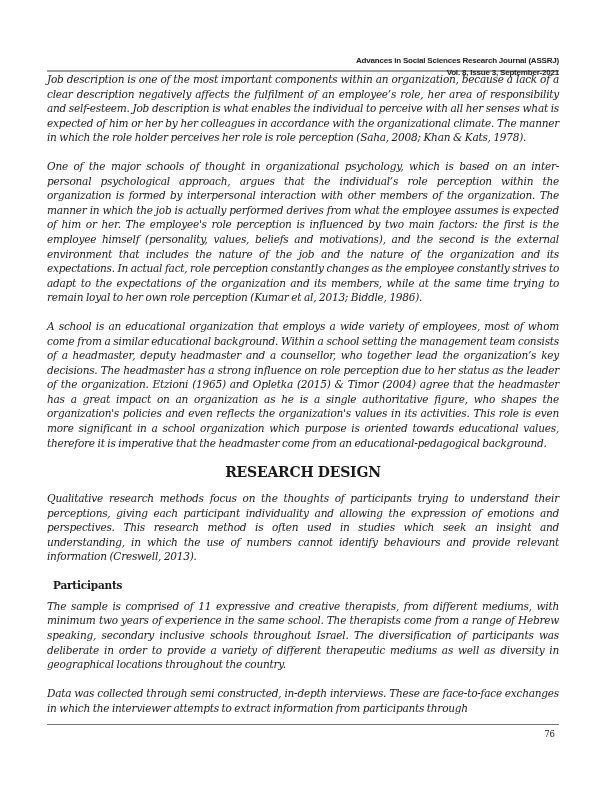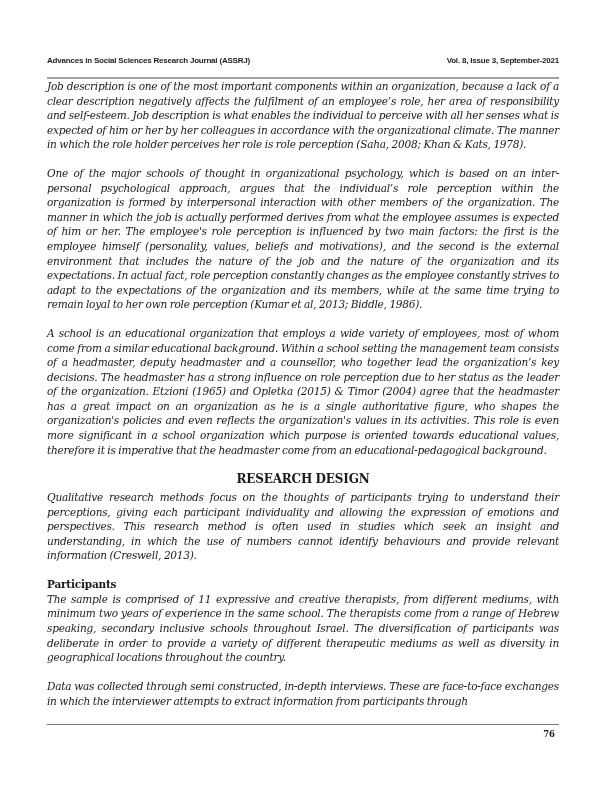--- a/index.html
+++ b/index.html
@@ -23,67 +23,68 @@
   }
   .running-header {
     display: flex;
     justify-content: space-between;
     align-items: flex-end;
     font-family: "Liberation Sans", "DejaVu Sans", sans-serif;
     font-size: 8px;
     font-weight: bold;
     letter-spacing: -0.2px;
     color: #222;
-    padding-bottom: 10px;
+    padding-bottom: 3px;
     border-bottom: 2px solid #a0a0a0;
     height: 12px;
     line-height: 12px;
+    flex-direction: column;
   }
   .body-text {
     font-size: 10.55px;
     line-height: 14.55px;
     text-align: justify;
     letter-spacing: -0.25px;
     word-spacing: -0.4px;
     margin: 0;
   }
   .para {
     margin: 0 0 14.5px 0;
     font-style: italic;
   }
   .section-title {
     text-align: center;
     font-weight: bold;
-    font-size: 12px;
+    font-size: 14px;
     line-height: 14.5px;
-    margin: 4px;
+    margin: 12px;
     letter-spacing: -0.2px;
   }
   .subhead {
     font-weight: bold;
     font-size: 10.5px;
     line-height: 14.5px;
-    margin: 0;
+    margin: 6px;
     letter-spacing: -0.2px;
   }
   .footer-rule {
     position: absolute;
     left: 47px;
     width: 512px;
     top: 724px;
     border-top: 1px solid #777;
   }
   .page-number {
     position: absolute;
     top: 729px;
     left: 500px;
     width: 55px;
     text-align: right;
     font-size: 8.5px;
-    font-weight: bold;
+    font-weight: normal;
     font-family: "DejaVu Serif", "Liberation Serif", serif;
   }
 </style>
 </head>
 <body>
 
 <div class="page">
   <div class="running-header">
     <span>Advances in Social Sciences Research Journal (ASSRJ)</span>
     <span>Vol. 8, Issue 3, September-2021</span>

